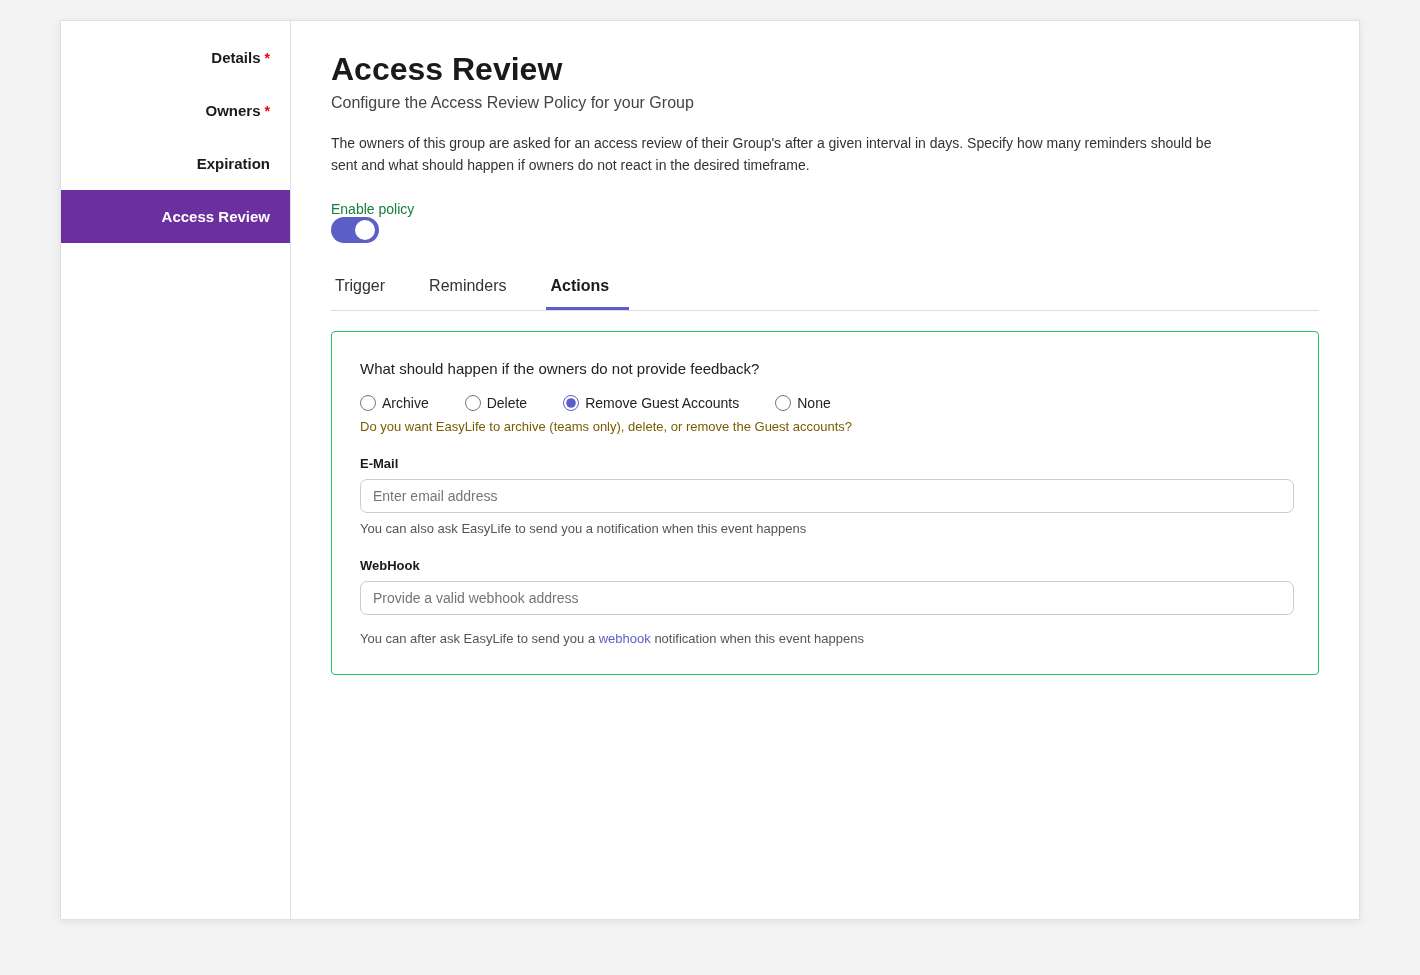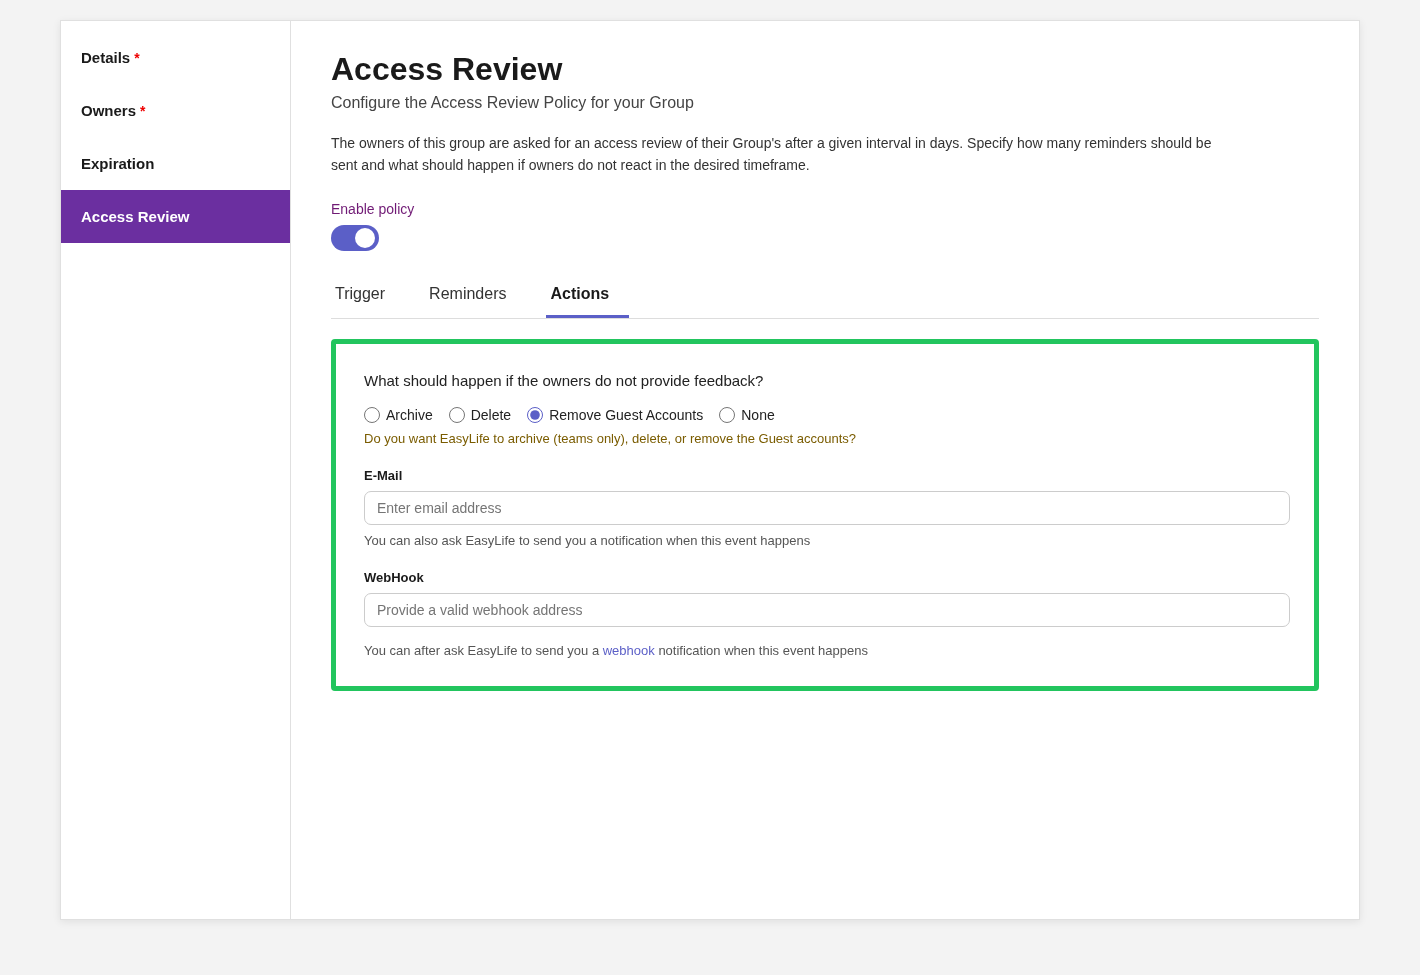--- a/index.html
+++ b/index.html
@@ -38,20 +38,21 @@
 
     .sidebar-item {
       padding: 18px 20px;
       cursor: pointer;
       font-size: 15px;
       font-weight: 600;
       color: #1a1a1a;
       border-bottom: none;
       display: flex;
       align-items: center;
+      justify-content: flex-end;
     }
 
     .sidebar-item.active {
       background: #6b2fa0;
       color: #fff;
     }
 
     .sidebar-item .required-star {
       color: #e00;
       margin-left: 4px;
@@ -86,22 +87,21 @@
       max-width: 900px;
     }
 
     
     .enable-policy-section {
       margin-bottom: 24px;
     }
 
     .enable-policy-label {
       font-size: 14px;
-      color: #701a75;
-      margin-bottom: 8px;
+      color: #15803d;
     }
 
     .toggle-wrapper {
       display: flex;
       align-items: center;
     }
 
     .toggle {
       position: relative;
       display: inline-block;
@@ -154,37 +154,37 @@
     }
 
     .tab.active {
       font-weight: 600;
       color: #1a1a1a;
       border-bottom: 3px solid #5b5fc7;
     }
 
     
     .content-card {
-      border: 5px solid #22c55e;
+      border: 1px solid #22c55e;
       border-radius: 4px;
       padding: 28px 24px 28px 28px;
       max-width: 1000px;
     }
 
     .card-question {
       font-size: 15px;
       color: #222;
       margin-bottom: 18px;
     }
 
     
     .radio-group {
       display: flex;
       align-items: center;
-      gap: 16px;
+      gap: 36px;
       margin-bottom: 8px;
       flex-wrap: wrap;
     }
 
     .radio-item {
       display: flex;
       align-items: center;
       gap: 6px;
       font-size: 14px;
       color: #222;

